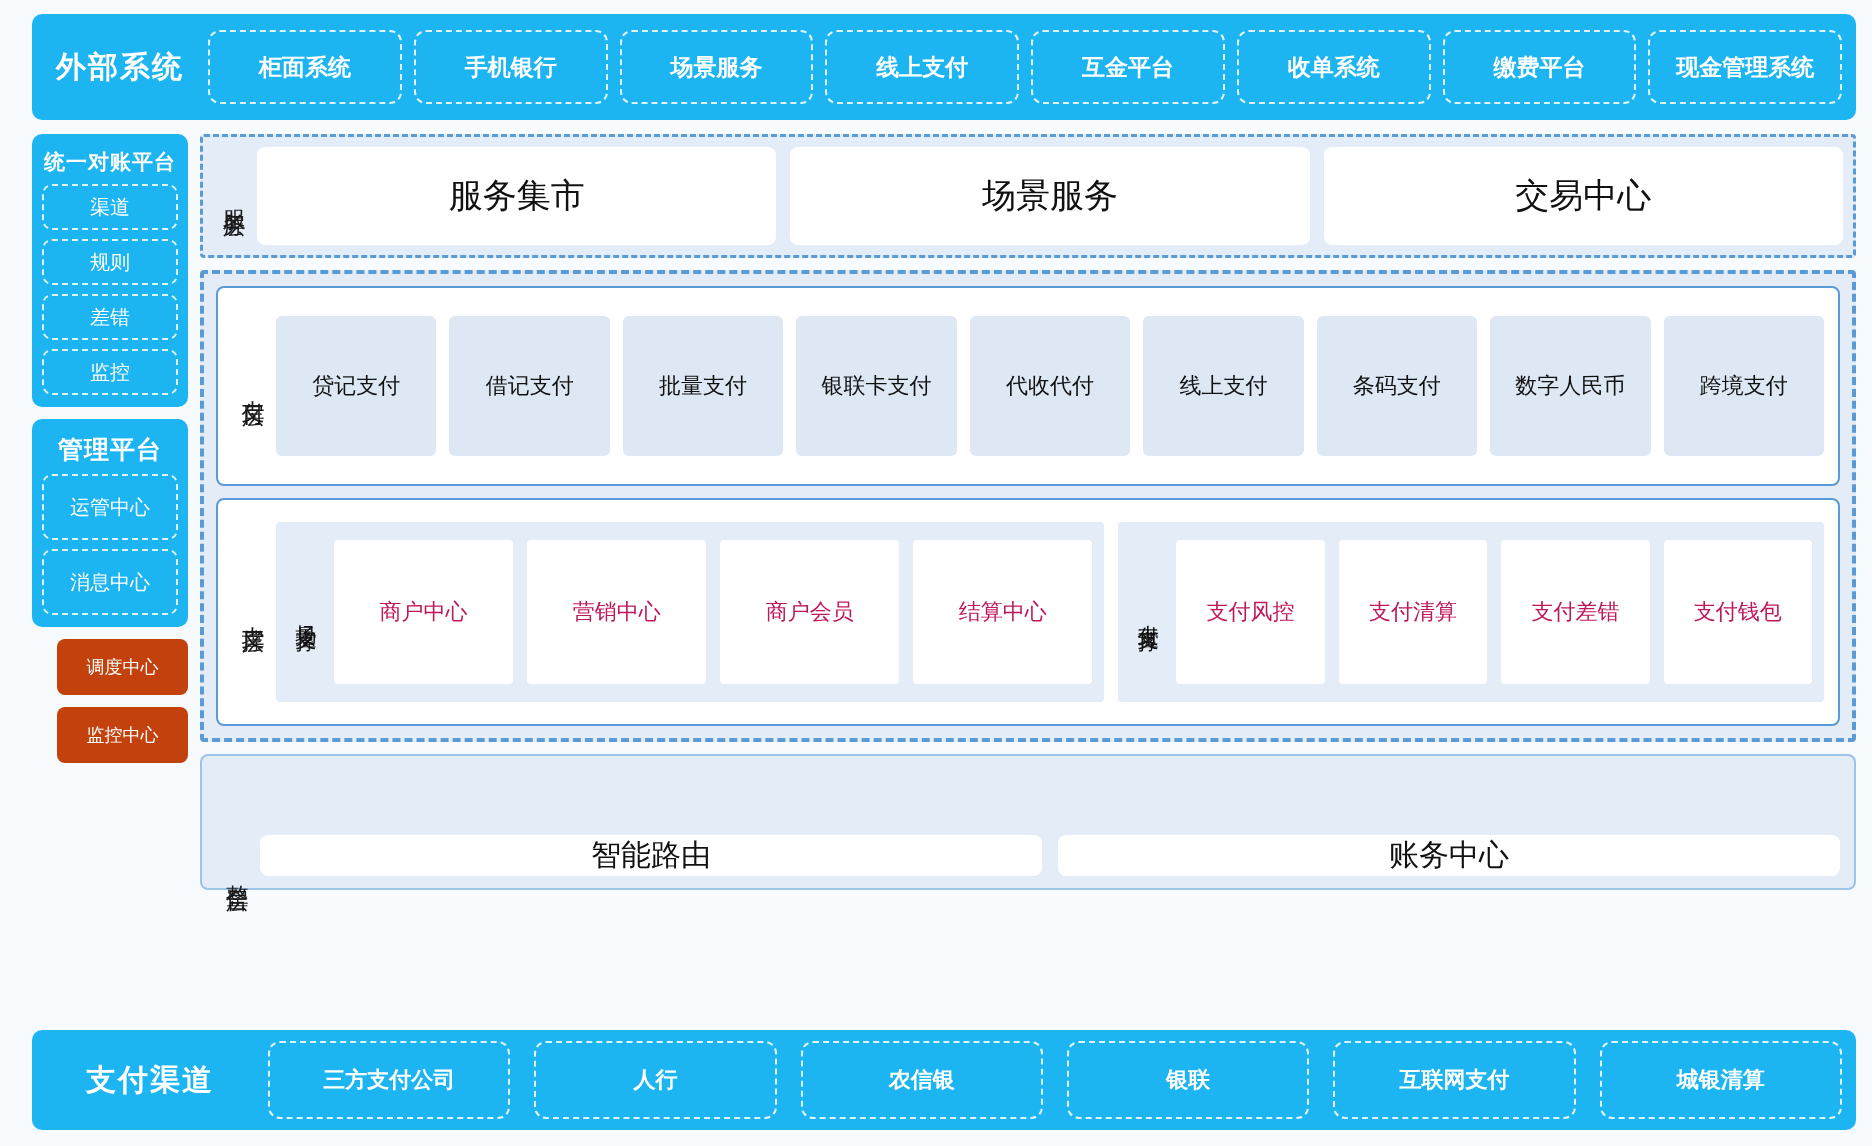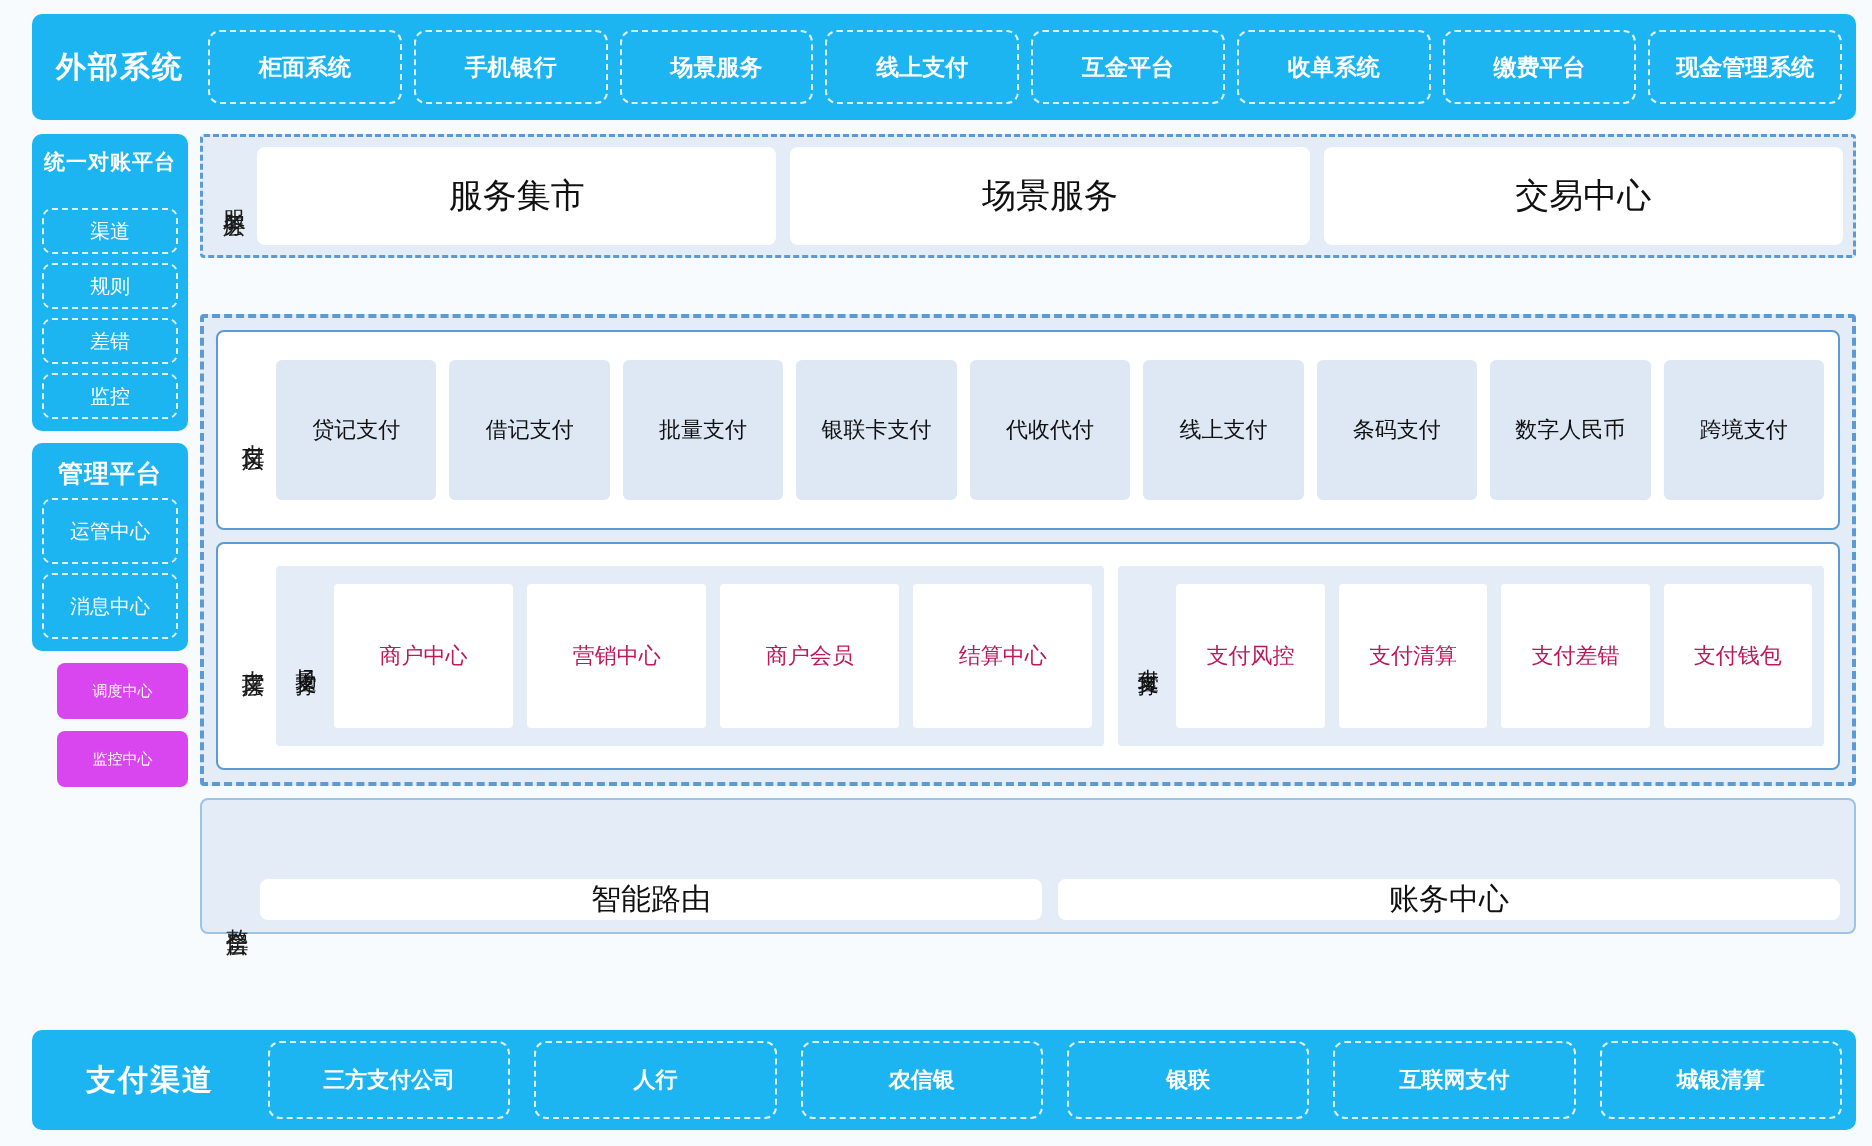--- a/index.html
+++ b/index.html
@@ -80,22 +80,22 @@
   .rail-items { display: flex; flex-direction: column; gap: 9px; flex: 1 1 auto; }
   .rail-chip {
     border: 2px dashed rgba(255,255,255,.85);
     border-radius: 10px;
     color: #fff; font-size: 20px;
     display: flex; align-items: center; justify-content: center;
     flex: 1 1 0;
     min-height: 46px;
   }
   .rail-solid {
-    background: #d946ef; border-radius: 8px;
-    color: #fff; font-size: 15px;
+    background: #c2410c; border-radius: 8px;
+    color: #fff; font-size: 18px;
     display: flex; align-items: center; justify-content: center;
     flex: 0 0 auto; height: 56px; margin-left: 25px;
   }
 
   
   .stack { flex: 1 1 auto; display: flex; flex-direction: column; gap: 12px; min-width: 0; }
 
   .dash-group {
     border: 3px dashed #5b9bd5;
     border-radius: 4px;
@@ -130,21 +130,20 @@
   }
 
   
   #core-group {
     border: 4px dashed #5b9bd5;
     border-radius: 4px;
     background: #e3ecf7;
     padding: 12px;
     display: flex; flex-direction: column; gap: 12px;
     flex: 0 0 auto;
-    margin-top: 44px;
   }
   .solid-panel {
     background: #ffffff;
     border: 2px solid #5b9bd5;
     border-radius: 8px;
     display: flex;
     padding: 10px 14px;
   }
 
   
@@ -224,21 +223,21 @@
       <div class="dashed-chip">收单系统</div>
       <div class="dashed-chip">缴费平台</div>
       <div class="dashed-chip">现金管理系统</div>
     </div>
   </div>
 
   <div class="middle">
 
     <div class="rail">
 
-      <div class="rail-card recon" style="flex:1 1 0;gap:24px;">
+      <div class="rail-card recon" style="flex:1 1 0;">
         <div class="rail-head">统一对账平台</div>
         <div class="rail-items">
           <div class="rail-chip">渠道</div>
           <div class="rail-chip">规则</div>
           <div class="rail-chip">差错</div>
           <div class="rail-chip">监控</div>
         </div>
       </div>
 
       <div class="rail-card mgmt" style="flex:0 0 208px;">

